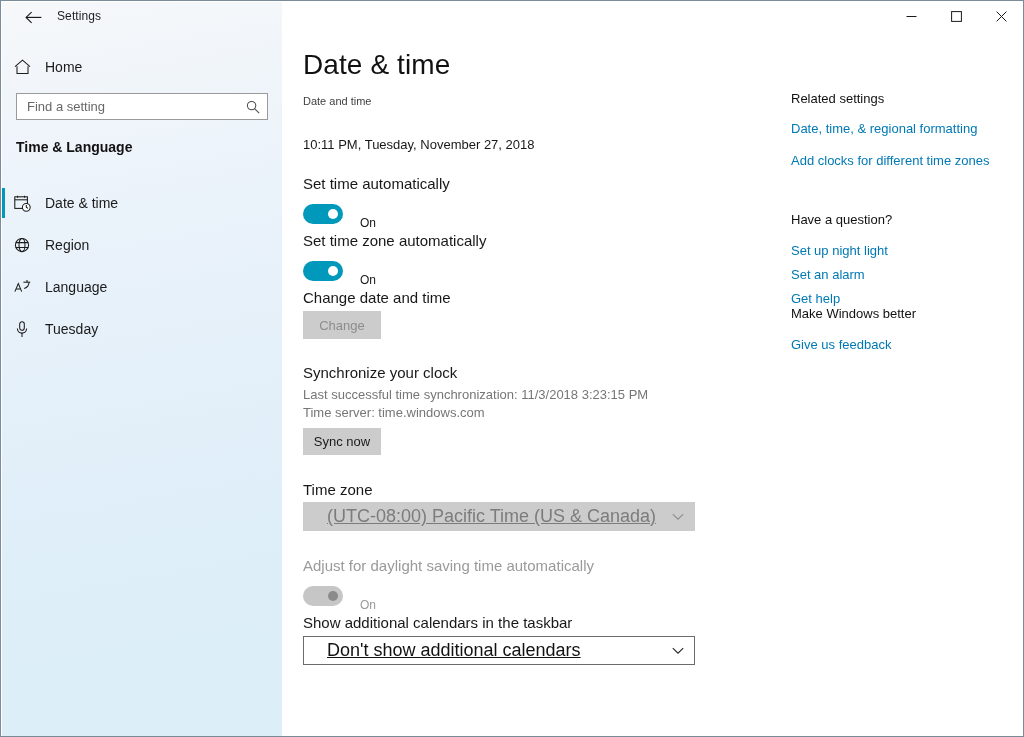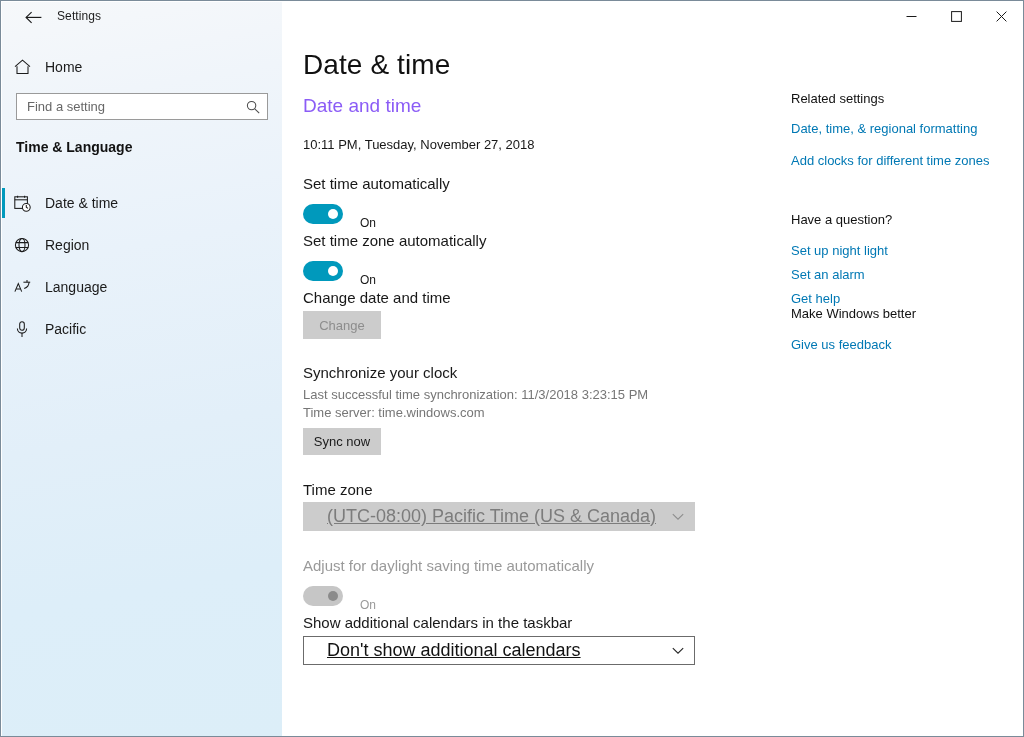--- a/index.html
+++ b/index.html
@@ -180,22 +180,22 @@
     position: absolute;
     left: 21px; top: 17px;
     font-size: 28px;
     font-weight: normal;
     color: #111111;
     letter-spacing: .1px;
   }
   #section-title {
     position: absolute;
     left: 21px; top: 63px;
-    font-size: 19px;
-    color: #8b5cf6;
+    font-size: 11px;
+    color: #404040;
   }
   #current-datetime {
     position: absolute;
     left: 21px; top: 105px;
     font-size: 13px;
     color: #181818;
   }
 
   .field-label {
     position: absolute;
@@ -426,21 +426,21 @@
 
       <div class="nav-item">
         <span class="sel-bar"></span>
         <span class="nav-icon">
           <svg width="12" height="17" viewBox="0 0 12 17" fill="none" stroke="currentColor" stroke-width="1.05">
             <rect x="3.7" y="0.8" width="4.6" height="8.4" rx="2.3"></rect>
             <path d="M1.4 7.6C1.4 10.2 3.4 12.1 6 12.1C8.6 12.1 10.6 10.2 10.6 7.6"></path>
             <path d="M6 12.1V15.9"></path>
           </svg>
         </span>
-        <span class="nav-label">Pacific</span>
+        <span class="nav-label">Tuesday</span>
       </div>
 
     </div>
   </div>
 
   <div id="content">
 
     <div id="page-title">Date &amp; time</div>
     <div id="section-title">Date and time</div>
     <div id="current-datetime">10:11 PM, Tuesday, November 27, 2018</div>

